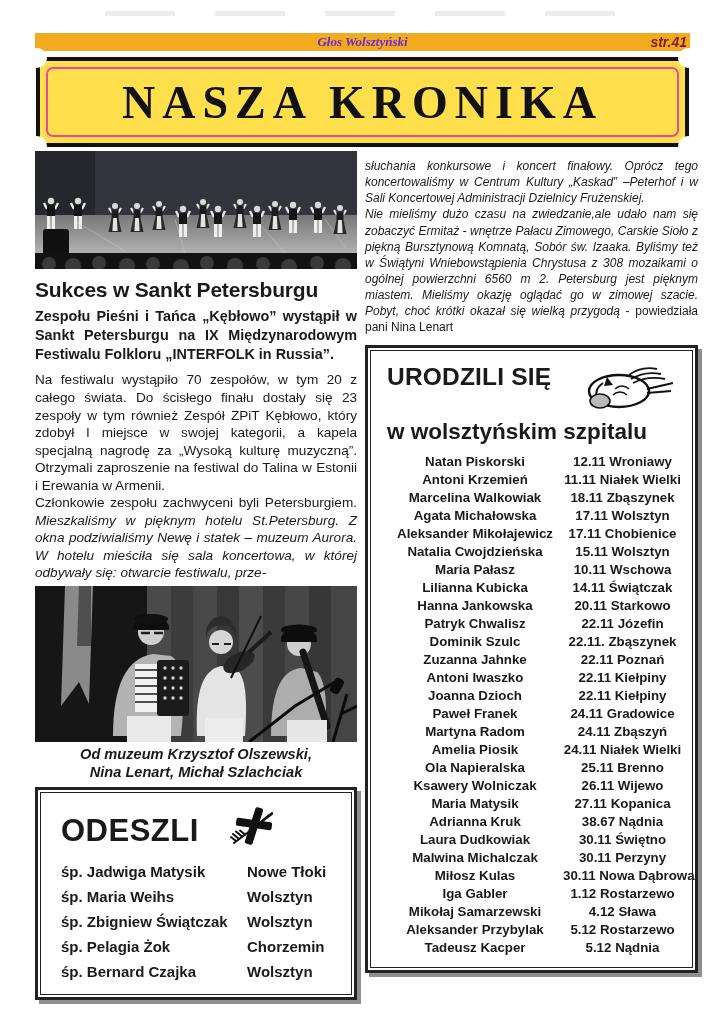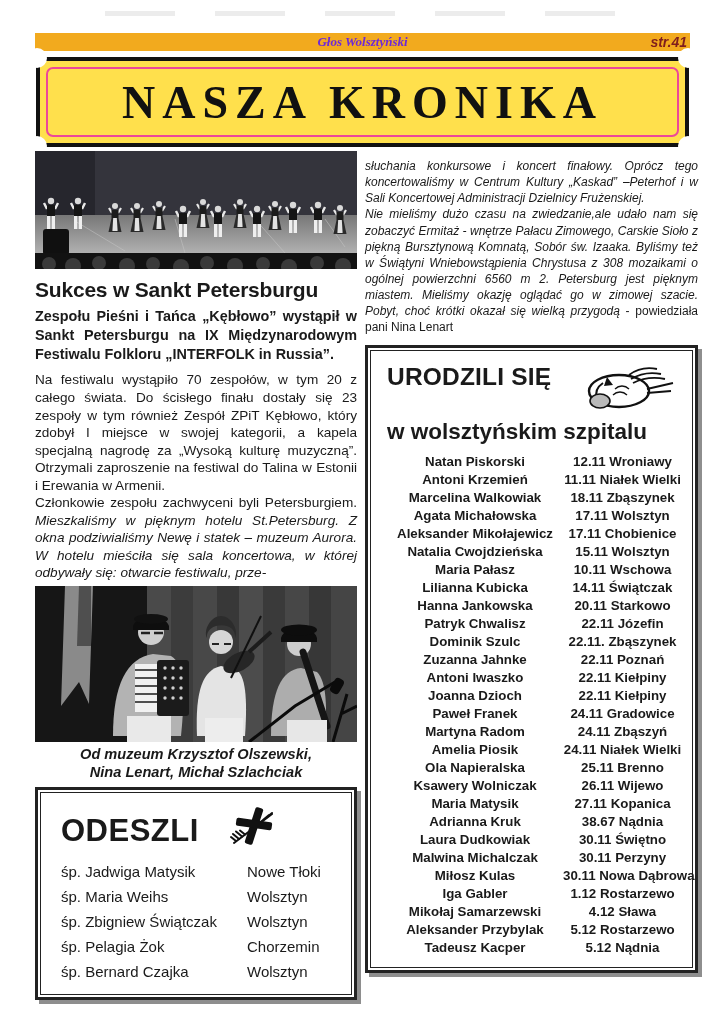--- a/index.html
+++ b/index.html
@@ -46,21 +46,21 @@
   .caption{margin:3px 0 6px 0;text-align:center;font-weight:bold;font-style:italic;
     font-size:14.6px;line-height:1.25;}
   .col-right .bodytext{font-size:12px;line-height:1.345;}
   
   .framebox{border:3px solid var(--frame);padding:2px;background:#fff;
     box-shadow:4px 4px 0 #8e8e8e;}
   .framebox-inner{border:1px solid var(--frame);padding:8px 10px 10px 14px;height:100%;box-sizing:border-box;}
   .deaths-box{margin-top:6px;}
   .deaths-title-row{display:flex;align-items:flex-end;gap:27px;padding:4px 0 10px 6px;}
   .deaths-title{font-size:31px;font-weight:bold;letter-spacing:0.5px;}
-  .d-row{display:grid;grid-template-columns:186px 1fr;font-weight:normal;font-size:15px;
+  .d-row{display:grid;grid-template-columns:186px 1fr;font-weight:bold;font-size:15px;
     line-height:25px;padding-left:6px;}
   .births-box{margin-top:10px;}
   .births-title-row{display:flex;align-items:flex-start;gap:16px;padding:4px 0 2px 2px;}
   .births-title-l1{font-size:24.5px;font-weight:bold;letter-spacing:0.2px;}
   .births-title-l2{font-size:22.5px;font-weight:bold;margin:0 0 8px 2px;}
   .b-row{display:grid;grid-template-columns:176px 1fr;font-weight:bold;font-size:13.3px;
     line-height:18px;white-space:nowrap;padding-left:2px;text-align:center;}
 </style>
 </head>
 <body>

